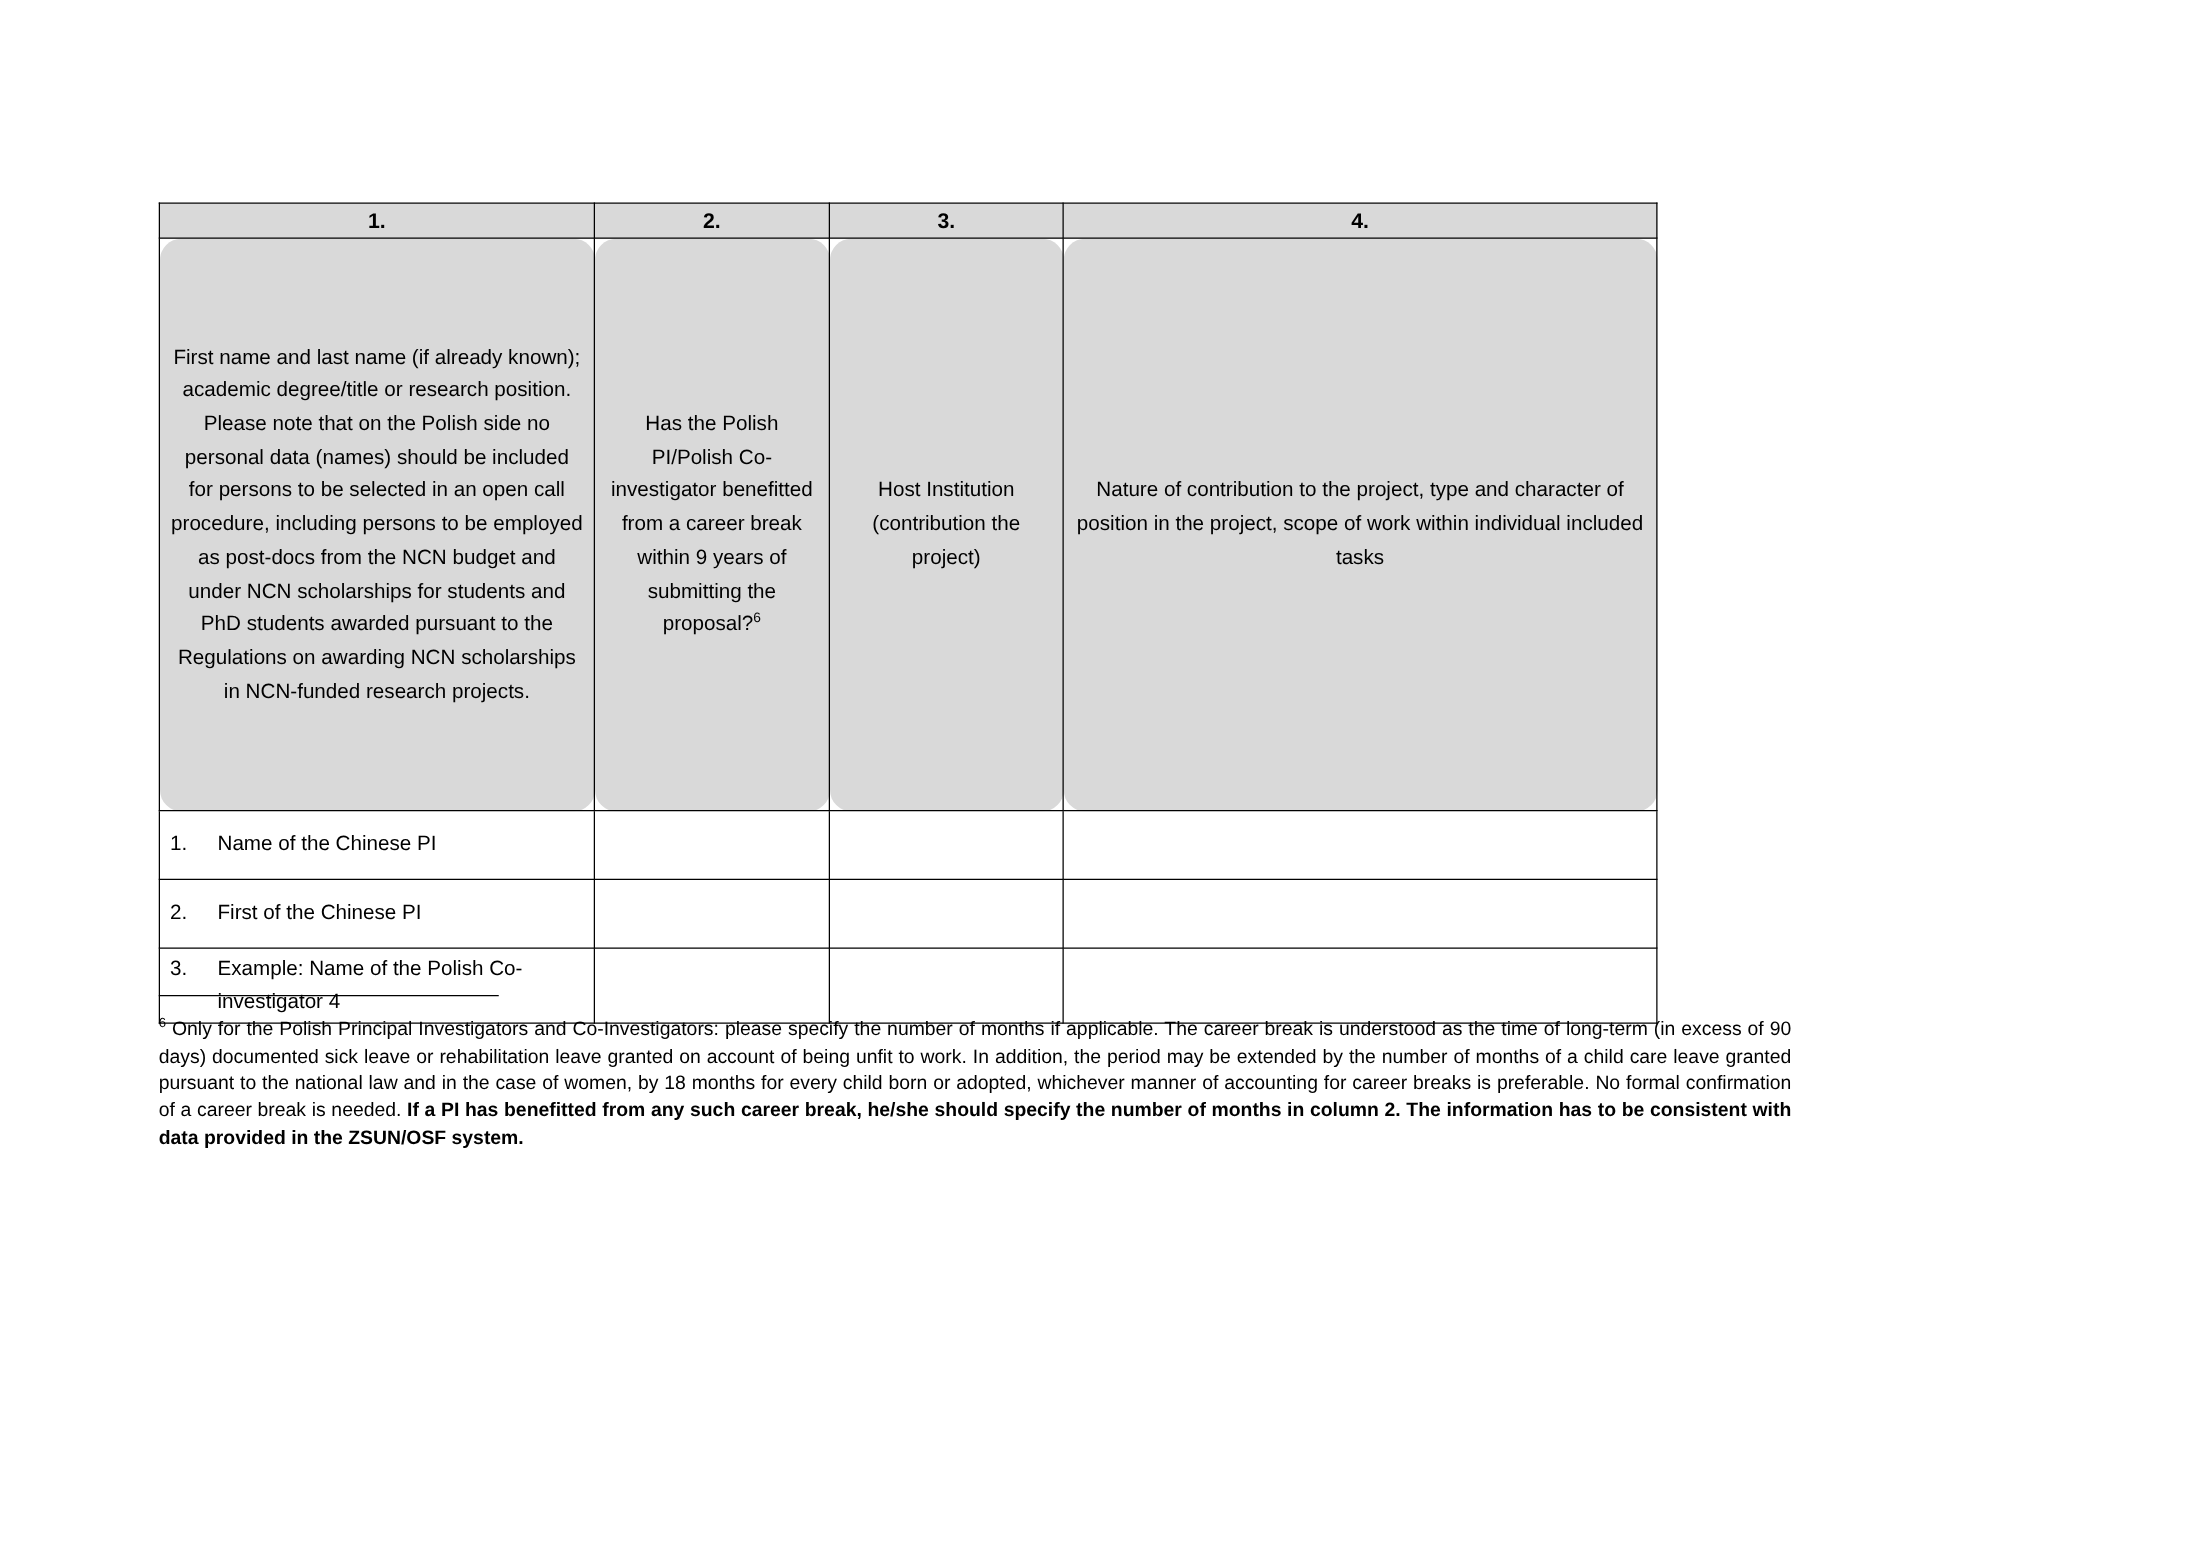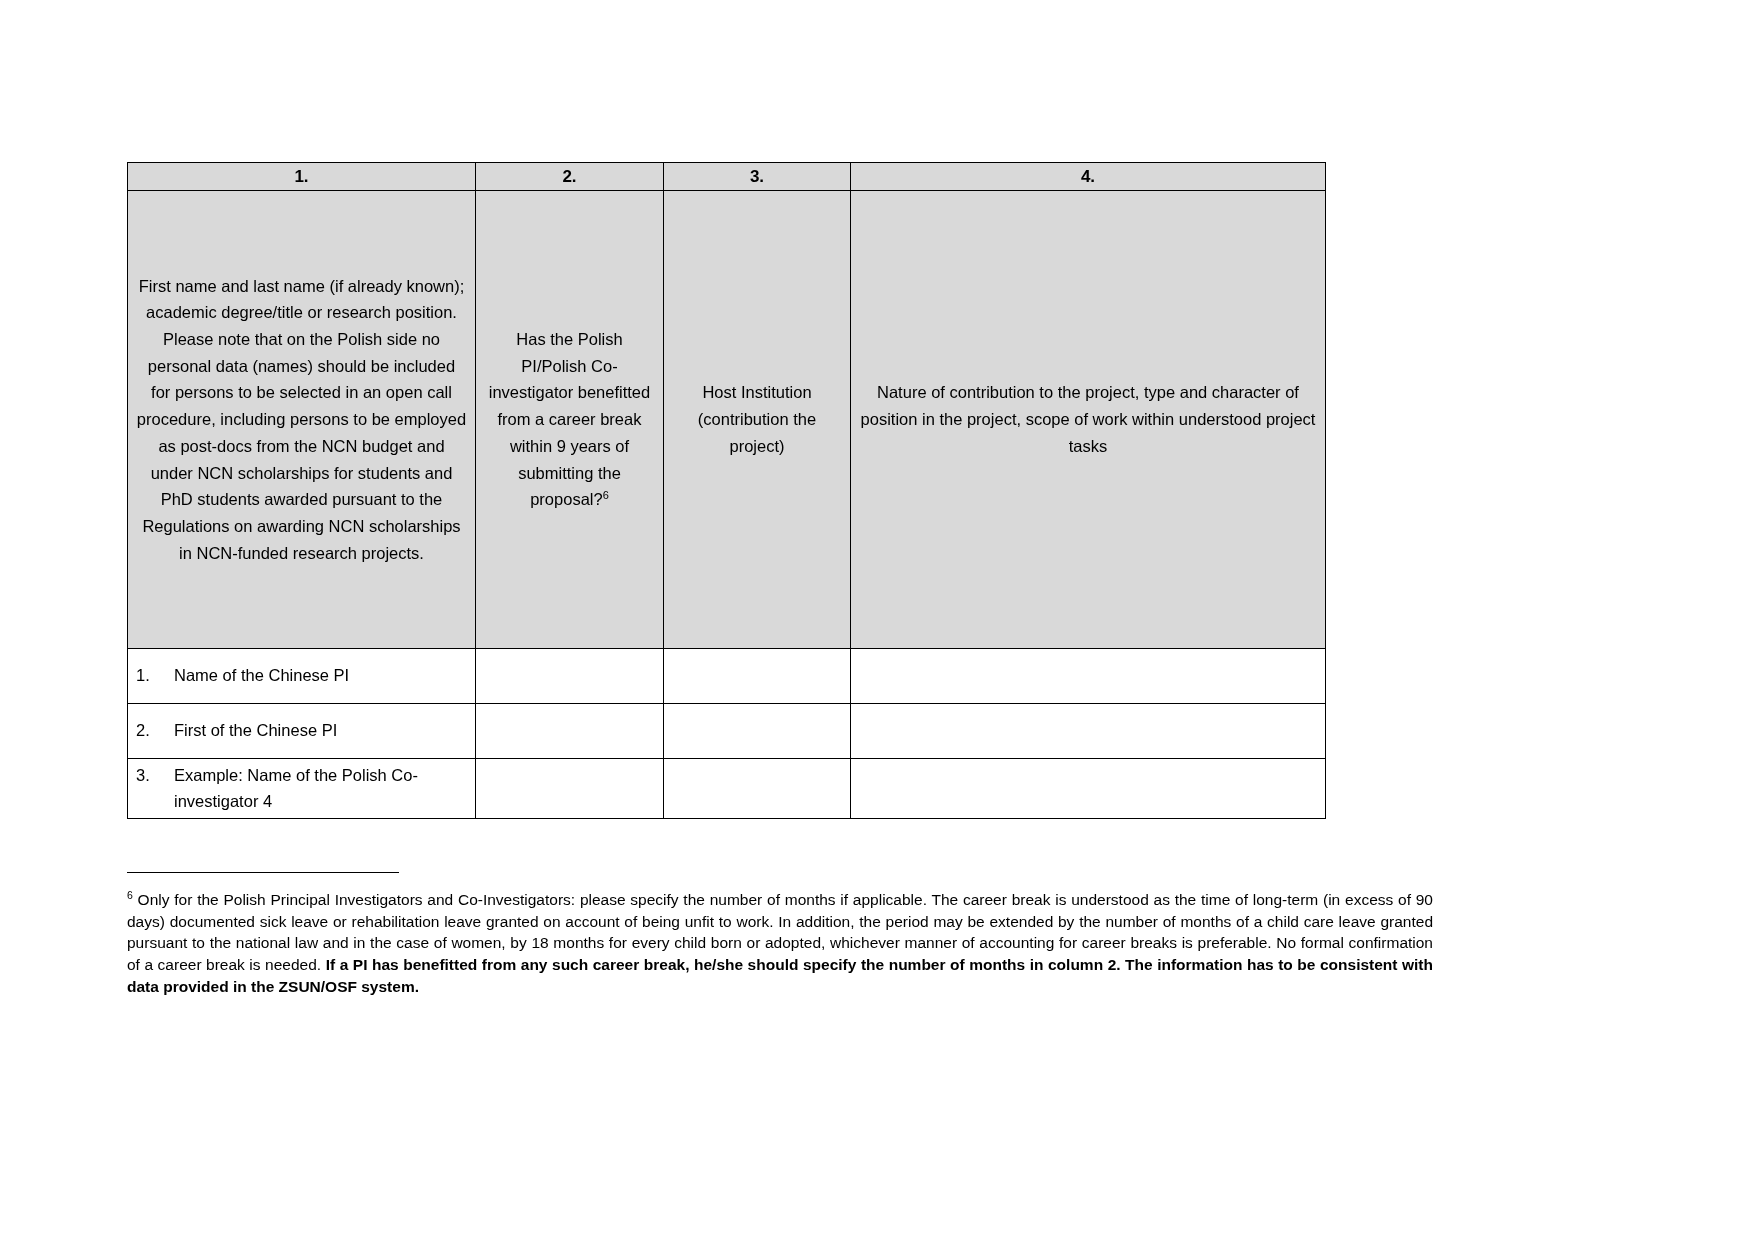--- a/index.html
+++ b/index.html
@@ -40,20 +40,21 @@
   }
   .header-row th{
     background:var(--header-bg,#d9d9d9);
     font-weight:normal;
     font-size:16.5px;
     line-height:1.62;
     text-align:center;
     vertical-align:middle;
     padding:10px 8px;
     height:458px;
+    border-radius:17px;
   }
   .col1-header .normal{display:block;}
   .col1-header .boldrun{display:block;font-weight:normal;}
   .header-row sup{font-size:11px;line-height:0;}
   tbody td{
     background:#fff;
     height:55px;
     vertical-align:middle;
     font-size:16.5px;
     padding:4px 8px;
@@ -64,21 +65,21 @@
     line-height:1.55;
   }
   .row-num{
     flex:0 0 38px;
   }
   .row-text{
     flex:1 1 auto;
   }
   .footnote{
     position:absolute;
-    left:127px;top:872px;
+    left:127px;top:796px;
     width:1306px;
   }
   .footnote-rule{
     width:272px;
     height:0;
     border-top:1px solid #000;
     margin-bottom:16px;
   }
   .footnote-text{
     margin:0;
@@ -110,21 +111,21 @@
       </tr>
       <tr class="header-row">
         <th class="col1-header">
           <span class="normal">First name and last name (if already known); academic degree/title or research position.</span>
           <span class="boldrun">Please note that on the Polish side no personal data (names) should be included for persons to be selected in an open call procedure, including persons to be employed as post-docs from the NCN budget and under NCN scholarships for students and PhD students awarded pursuant to the Regulations on awarding NCN scholarships in NCN-funded research projects.</span>
         </th>
         <th>
           <span>Has the Polish PI/Polish Co-investigator benefitted from a career break within 9 years of submitting the proposal?</span><sup>6</sup>
         </th>
         <th>Host Institution (contribution the project)</th>
-        <th>Nature of contribution to the project, type and character of position in the project, scope of work within understood project tasks</th>
+        <th>Nature of contribution to the project, type and character of position in the project, scope of work within individual included tasks</th>
       </tr>
     </thead>
     <tbody>
       <tr>
         <td>
           <div class="row-label">
             <span class="row-num">1.</span>
             <span class="row-text">Name of the Chinese PI</span>
           </div>
         </td>

